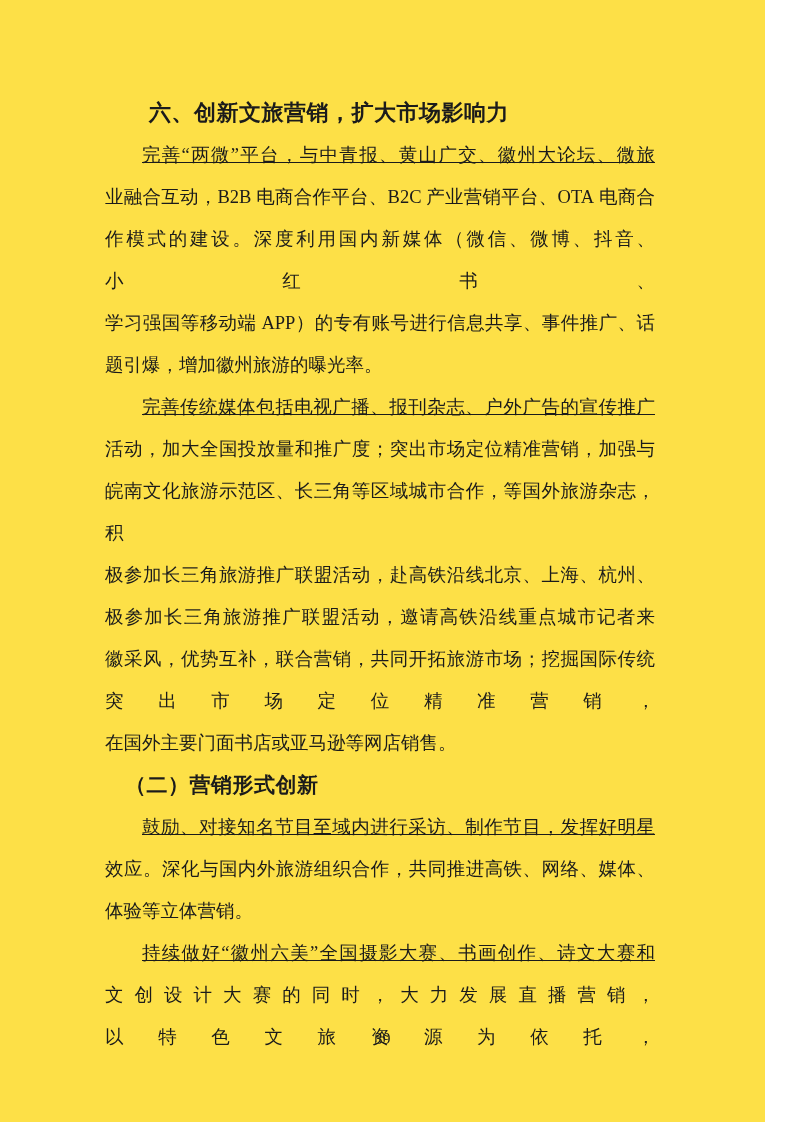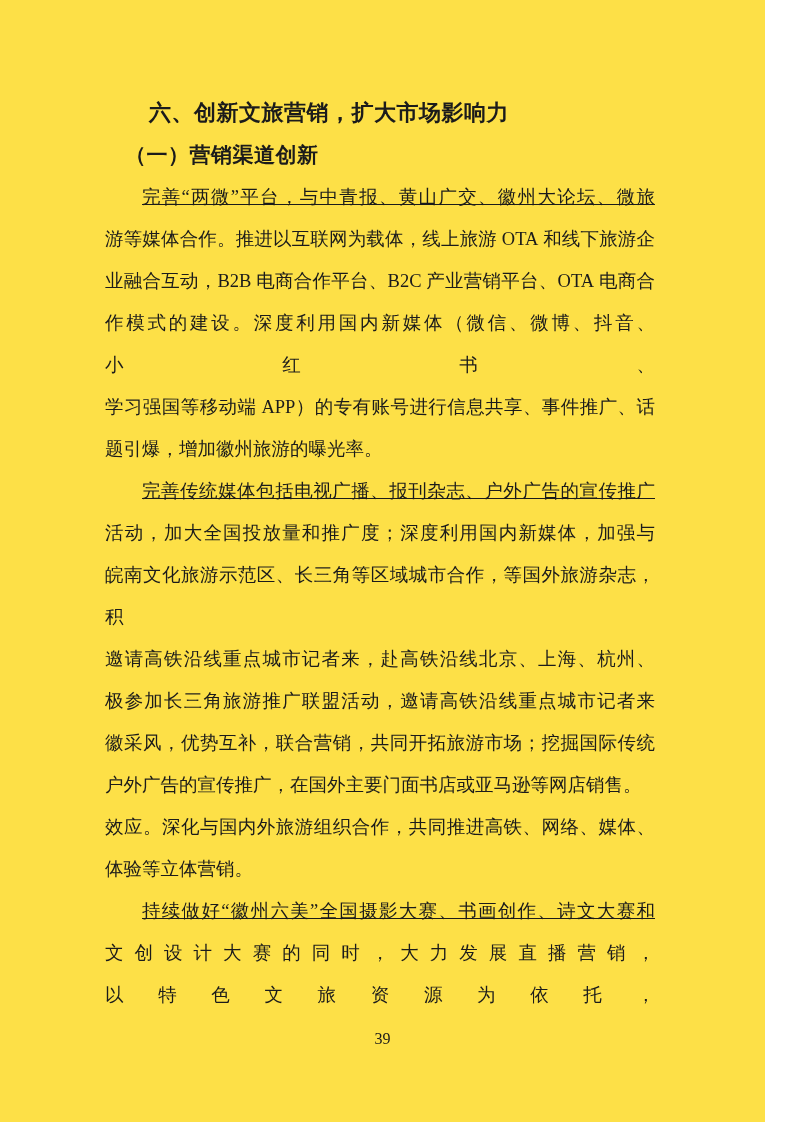--- a/index.html
+++ b/index.html
@@ -49,33 +49,33 @@
     font-size: 16px;
     color: #1b1b1b;
   }
 </style>
 </head>
 <body>
 
 <div class="page">
   <div class="doc">
       <div class="line h1">六、创新文旅营销，扩大市场影响力</div>
-      <div class="line h2">（一）营销渠道创新</div>
       <div class="line ln first">完善“两微”平台，与中青报、黄山广交、徽州大论坛、微旅</div>
-      <div class="line ln">游等媒体合作。推进以互联网为载体，线上旅游&nbsp;OTA&nbsp;和线下旅游企</div>
       <div class="line ln">业融合互动，B2B&nbsp;电商合作平台、B2C&nbsp;产业营销平台、OTA&nbsp;电商合</div>
       <div class="line ln">作模式的建设。深度利用国内新媒体（微信、微博、抖音、小红书、</div>
       <div class="line ln">学习强国等移动端&nbsp;APP）的专有账号进行信息共享、事件推广、话</div>
       <div class="line ln plast">题引爆，增加徽州旅游的曝光率。</div>
       <div class="line ln first">完善传统媒体包括电视广播、报刊杂志、户外广告的宣传推广</div>
-      <div class="line ln">活动，加大全国投放量和推广度；深度利用国内新媒体，加强与</div>
+      <div class="line ln">活动，加大全国投放量和推广度；突出市场定位精准营销，加强与</div>
       <div class="line ln">皖南文化旅游示范区、长三角等区域城市合作，等国外旅游杂志，积</div>
-      <div class="line ln">邀请高铁沿线重点城市记者来，赴高铁沿线北京、上海、杭州、</div>
+      <div class="line ln">极参加长三角旅游推广联盟活动，赴高铁沿线北京、上海、杭州、</div>
       <div class="line ln">极参加长三角旅游推广联盟活动，邀请高铁沿线重点城市记者来</div>
       <div class="line ln">徽采风，优势互补，联合营销，共同开拓旅游市场；挖掘国际传统</div>
-      <div class="line ln plast">户外广告的宣传推广，在国外主要门面书店或亚马逊等网店销售。</div>
+      <div class="line ln plast">突出市场定位精准营销，在国外主要门面书店或亚马逊等网店销售。</div>
+      <div class="line h2">（二）营销形式创新</div>
+      <div class="line ln first">鼓励、对接知名节目至域内进行采访、制作节目，发挥好明星</div>
       <div class="line ln">效应。深化与国内外旅游组织合作，共同推进高铁、网络、媒体、</div>
       <div class="line ln plast">体验等立体营销。</div>
       <div class="line ln first">持续做好“徽州六美”全国摄影大赛、书画创作、诗文大赛和</div>
       <div class="line ln">文创设计大赛的同时，大力发展直播营销，以特色文旅资源为依托，</div>
     </div>
   <div class="pagenum">39</div>
 </div>
 
 </body></html>

